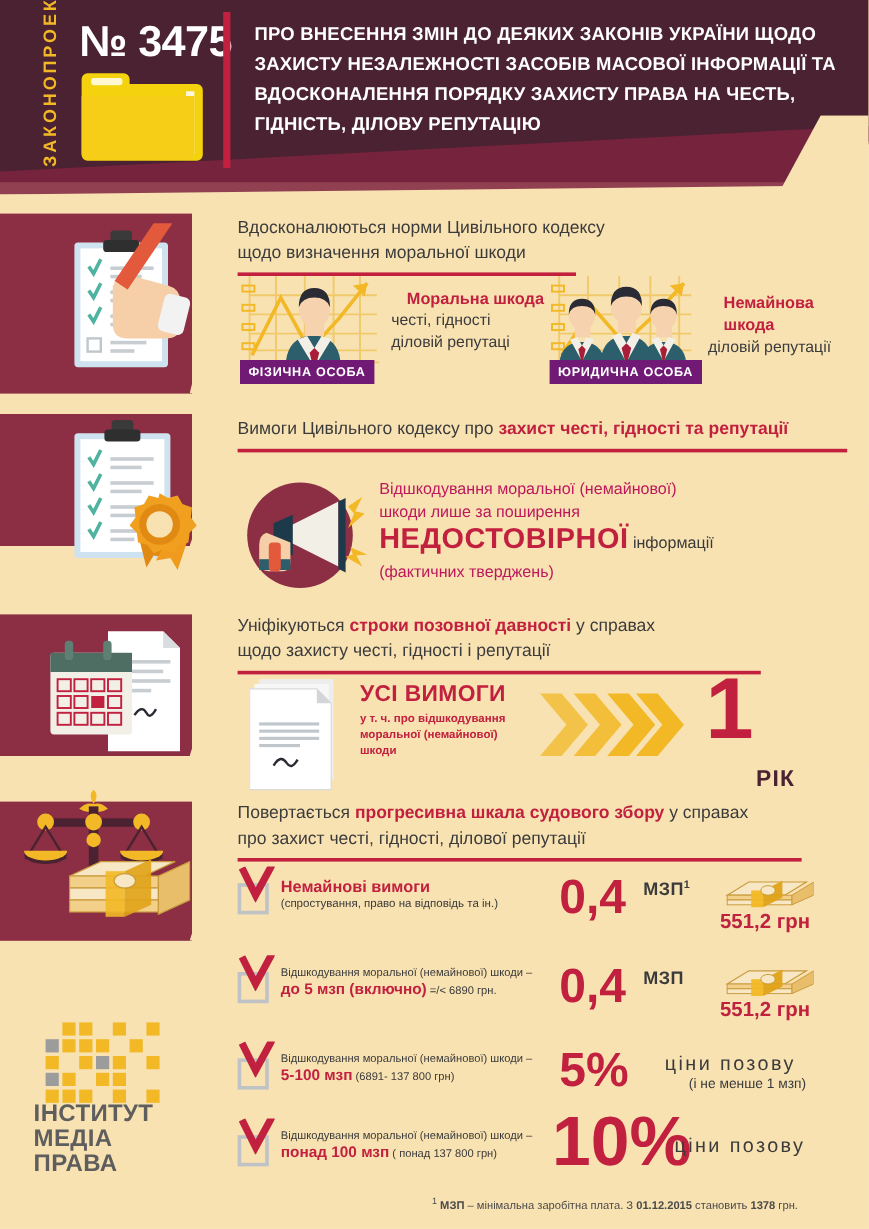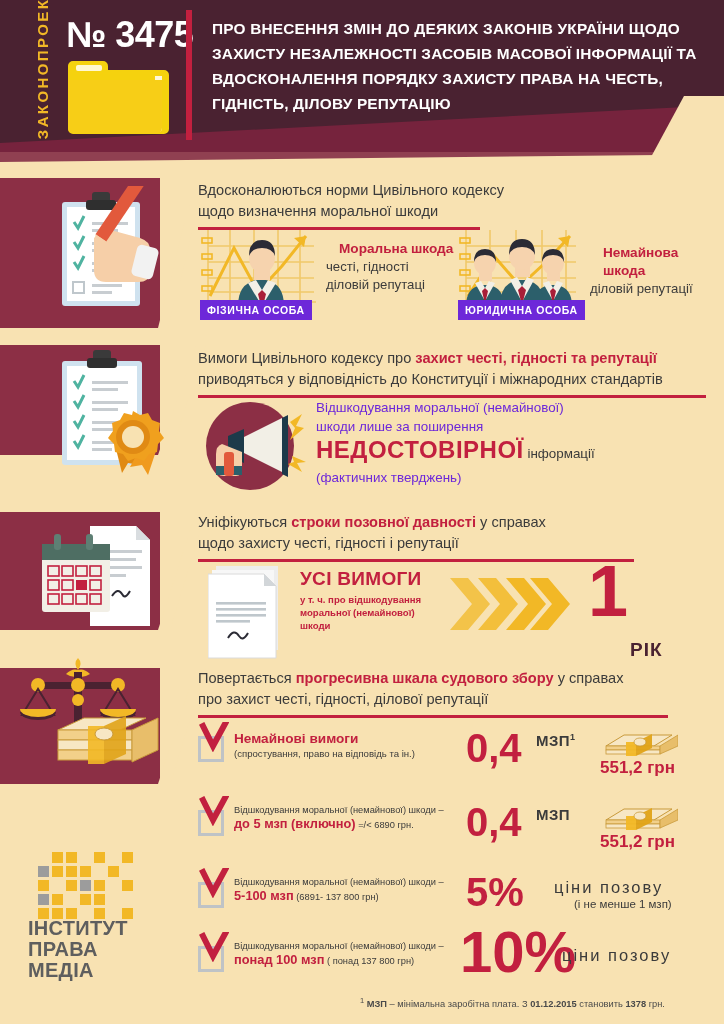--- a/index.html
+++ b/index.html
@@ -41,27 +41,27 @@
   .sec-head { color:#3B3B3B; font-size:14.6px; line-height:21px; }
   .sec-head b { color:#C2203F; font-weight:bold; }
   .rule { height:3px; background:#C2203F; margin-top:5px; }
   .rule.short { width:282px; }
   .rule.mid { width:436px; }
   .rule.lg { width:508px; }
   .rule.xl { width:470px; }
 
   
   .pbox { position:absolute; }
-  .ptag { position:absolute; background:#6d28d9; color:#fff; font-weight:bold;
+  .ptag { position:absolute; background:#701a75; color:#fff; font-weight:bold;
     font-size:10.5px; letter-spacing:.6px; padding:4px 7px 4px 7px; white-space:nowrap; }
   .plabel-t { color:#C2203F; font-weight:bold; font-size:13.6px; line-height:18px;padding-left:13px; }
   .plabel-s { color:#3B3B3B; font-size:13.2px; line-height:18px; }
 
   
-  .s2text { color:#6d28d9; font-size:13.4px; line-height:19px; }
+  .s2text { color:#be185d; font-size:13.4px; line-height:19px; }
   .s2big { color:#C2203F; font-weight:bold; font-size:24px; letter-spacing:.5px; line-height:28px; }
   .s2big span.small { color:#3B3B3B; font-weight:normal; font-size:13.4px; letter-spacing:0; }
 
   
   .s3title { color:#C2203F; font-weight:bold; font-size:19px; letter-spacing:.3px; }
   .s3sub { color:#C2203F; font-weight:bold; font-size:9.6px; line-height:13px; margin-top:3px; }
   .big1 { color:#C2203F; font-weight:bold; font-size:72px; line-height:62px; }
   .rik { color:#4A2231; font-weight:bold; font-size:19px; letter-spacing:1px; }
 
   
@@ -275,21 +275,20 @@
         <path d="M0 -26 l7 4 8 -2 4 7 8 3 -1 8 5 7 -6 6 -1 8 -8 2 -5 7 -8 -3 -8 3 -5 -7 -8 -2 -1 -8 -6 -6 5 -7 -1 -8 8 -3 4 -7 8 2z" fill="#F0A01E"></path>
         <circle cx="0" cy="0" r="17" fill="#E08A14"></circle>
         <circle cx="0" cy="0" r="11" fill="#F8E2B2"></circle>
       </g>
     </svg>
   </div>
 
   <div class="sec" style="top:348px;">
     <div class="sec-head">
       <span>Вимоги Цивільного кодексу про </span><b>захист честі, гідності та репутації</b><br>
-      <span>приводяться у відповідність до Конституції і міжнародних стандартів</span>
     </div>
     <div class="rule lg"></div>
 
     <svg style="position:absolute;left:6px;top:48px;" width="104" height="100" viewBox="0 0 104 100">
       <circle cx="46" cy="50" r="44" fill="#8C2F45"></circle>
       <path d="M34 44 l44 -22 0 54 -44 -22z" fill="#F2EFE6"></path>
       <path d="M24 40 l16 -7 0 34 -16 -7z" fill="#1D3A4A"></path>
       <path d="M78 22 l6 -3 0 62 -6 -3z" fill="#1D3A4A"></path>
       <path d="M18 48 q-6 2 -6 10 l0 14 q0 8 8 8 l12 0 q6 0 6 -8 l0 -16z" fill="#F6CFA8"></path>
       <rect x="12" y="70" width="26" height="9" fill="#2C5F6B"></rect>
@@ -532,22 +531,22 @@
       <i style="left:66px;top:42px;background:#F2B826"></i>
 
       <i style="left:10px;top:56px;background:#F2B826"></i>
       <i style="left:24px;top:56px;background:#F2B826"></i>
       <i style="left:38px;top:56px;background:#F2B826"></i>
       <i style="left:66px;top:56px;background:#F2B826"></i>
       <i style="left:94px;top:56px;background:#F2B826"></i>
     </div>
     <div id="logo-text">
       <div>ІНСТИТУТ</div>
+      <div>МЕДІА</div>
       <div>ПРАВА</div>
-      <div>МЕДІА</div>
     </div>
   </div>
 
   <div id="footnote">
     <sup>1</sup><b> МЗП</b><span> – мінімальна заробітна плата. З </span><b>01.12.2015</b><span> становить </span><b>1378</b><span> грн.</span>
   </div>
 
 </div>
 
 </body></html>

